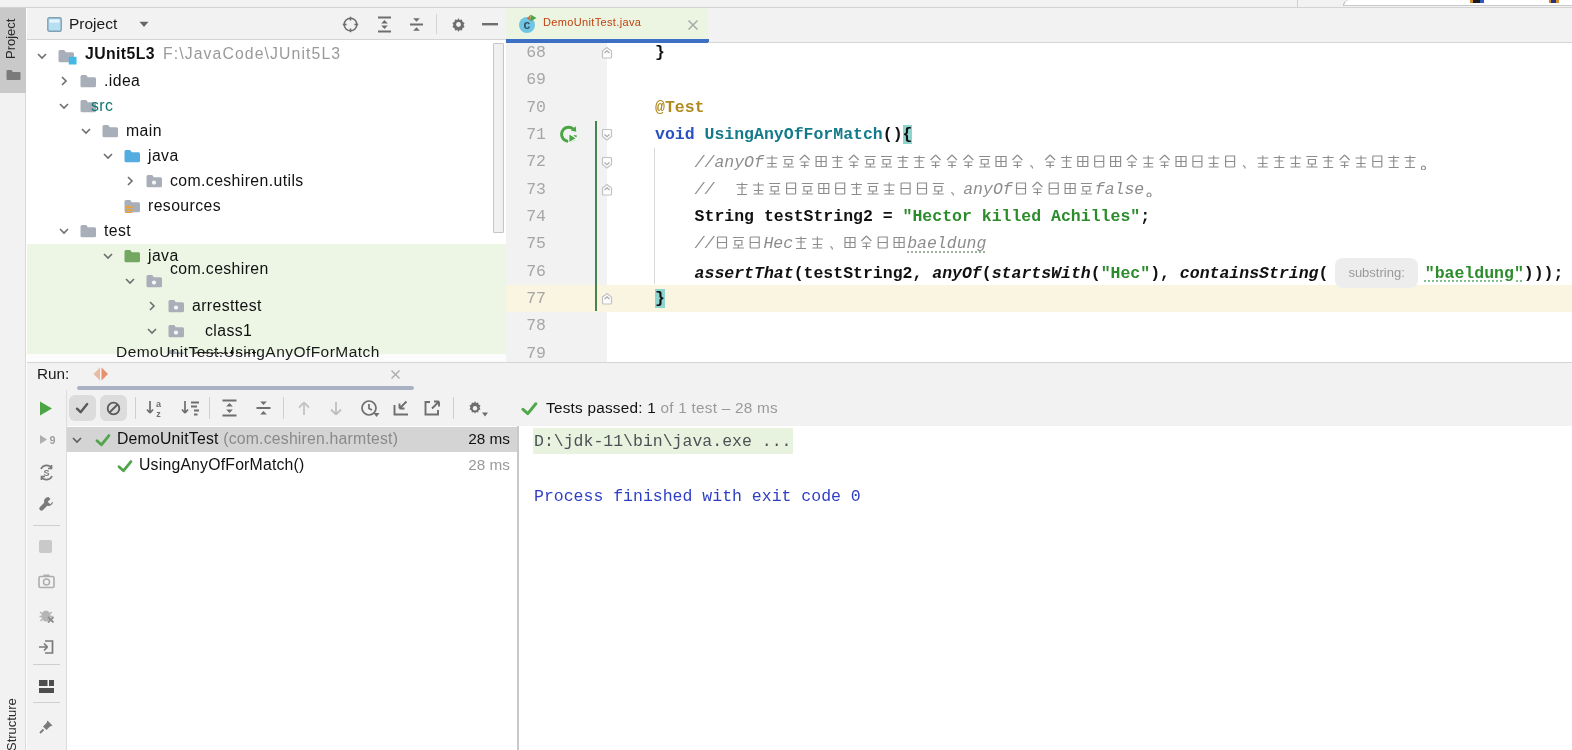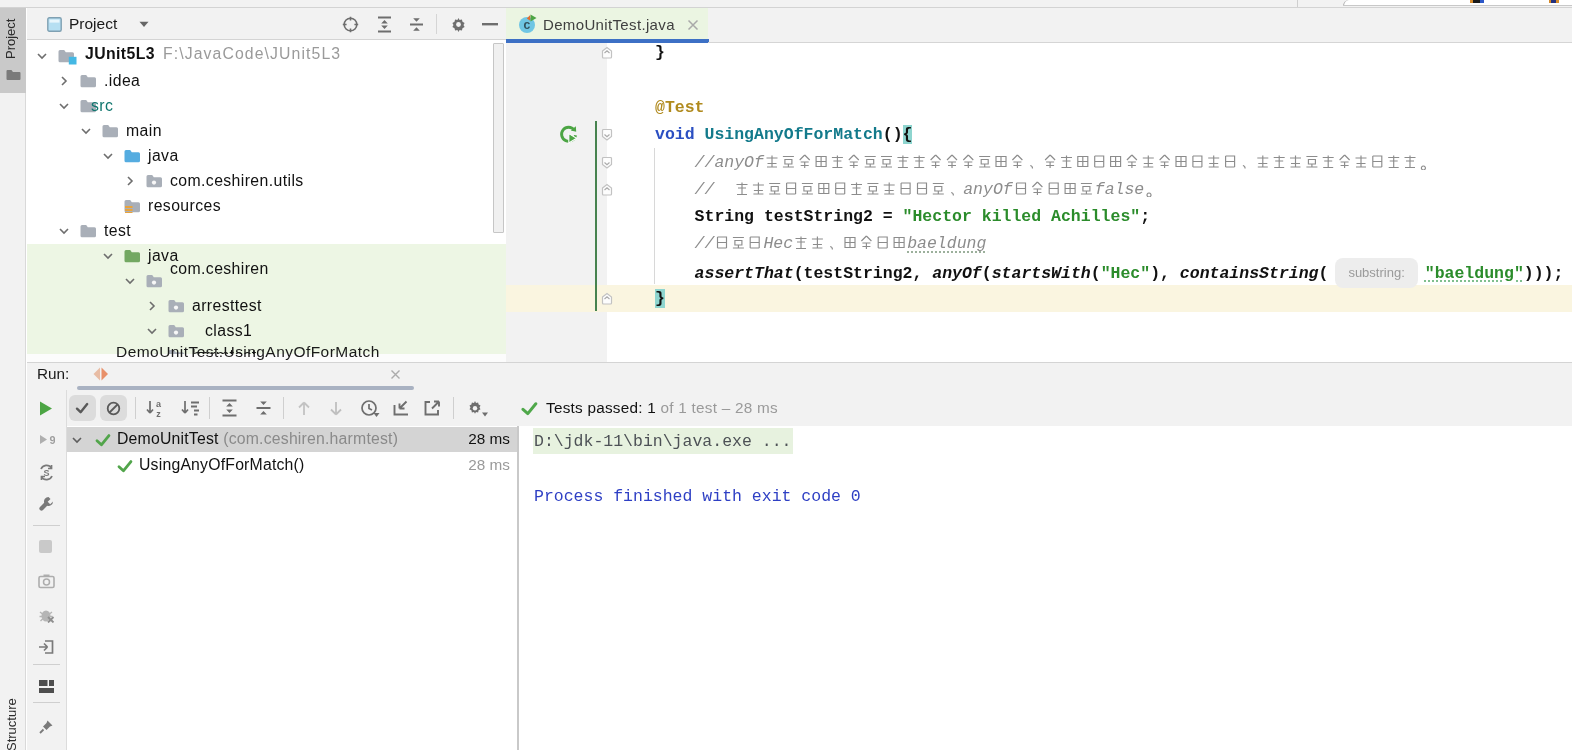--- a/index.html
+++ b/index.html
@@ -163,27 +163,40 @@
 <div class="abs" style="left:506px;top:8px;width:1066px;height:35px;background:#F2F2F2"></div>
 <div class="abs" style="left:506px;top:8px;width:202px;height:31px;background:#EBF5E2"></div>
 <div class="abs" style="left:506px;top:39px;width:202.5px;height:4px;background:#3D70C5"></div>
 <div class="abs" style="left:708px;top:42px;width:864px;height:1px;background:#D5D5D5"></div>
 <svg style="position:absolute;left:518px;top:14px;" width="20" height="20" viewBox="0 0 20 20">
     <circle cx="9" cy="11" r="8" fill="#6FC6E4"></circle>
     <text x="9" y="15.2" text-anchor="middle" font-family="Liberation Mono,monospace" font-size="11.5" font-weight="bold" fill="#31505C">C</text>
     <path d="M12.5,0.5 L12.5,7.5 L18.5,4 Z" fill="#4CA544"></path>
     <path d="M12.2,1 L8.8,4.4 L12.2,6.8 Z" fill="#E06C2F"></path>
   </svg>
-<div class="abs" style="left:543px;top:16px;font-size:15px;letter-spacing:0.35px;color:#404040">DemoUnitTest.java</div>
+<div class="abs" style="left:543px;top:16px;font-size:11px;letter-spacing:0.35px;color:#c2410c">DemoUnitTest.java</div>
 <svg style="position:absolute;left:687px;top:19px;" width="12" height="12" viewBox="0 0 12 12">
     <path d="M1.5,1.5 L10.5,10.5 M10.5,1.5 L1.5,10.5" stroke="#A9A9A9" stroke-width="1.5"></path>
   </svg>
 <div class="abs" style="left:506px;top:43px;width:1066px;height:319px;background:#FFFFFF;overflow:hidden">
 <div class="abs" style="left:0;top:0;width:101px;height:319px;background:#F2F2F2"></div>
 <div class="abs" style="left:0;top:242.1px;width:1066px;height:27.3px;background:#FAF5E0"></div>
+<pre class="abs" style="left:0;top:-3.87px;width:40px;text-align:right;font-size:16.5px;line-height:27.33px;color:#A6A6A6;font-weight:400">68
+69
+70
+71
+72
+73
+74
+75
+76
+77
+78
+79
+</pre>
 <svg style="position:absolute;left:52px;top:81.78999999999999px;" width="21" height="21" viewBox="0 0 21 21">
       <path d="M16.2,5.0 a7,7 0 1 0 1.3,5.3" fill="none" stroke="#4CA544" stroke-width="2.9"></path>
       <path d="M17.8,1.2 l0.4,5.6 -5.4,-1.4 Z" fill="#4CA544"></path>
       <path d="M10.8,8.6 V18 l7.8,-4.7 Z" fill="#4CA544" stroke="#FFFFFF" stroke-width="1.1"></path>
     </svg>
 <div class="abs" style="left:88.5px;top:78.3px;width:2px;height:189.9px;background:#47834F"></div>
 <svg style="position:absolute;left:95px;top:3.299999999999997px;" width="12" height="14" viewBox="0 0 12 14">
       <path d="M1.5,5 L6,1.5 L10.5,5 V11 a1,1 0 0 1 -1,1 H2.5 a1,1 0 0 1 -1,-1 Z" fill="#FDFDFD" stroke="#C2C2C2" stroke-width="1.2"></path>
       <path d="M3.5,7 L6,4.8 L8.5,7" fill="none" stroke="#ABABAB" stroke-width="1.2"></path>
     </svg>

